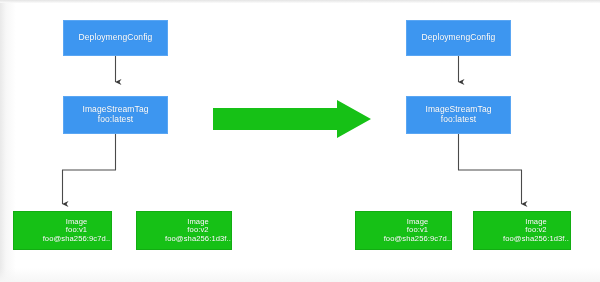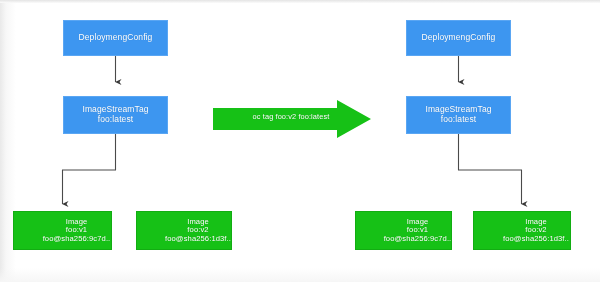--- a/index.html
+++ b/index.html
@@ -130,21 +130,20 @@
 
   <div class="node green" style="left:136px; top:211px; width:96px; height:39px;">
     <span>Image</span>
     <span class="line2">foo:v2</span>
     <span class="line3">foo@sha256:1d3f..</span>
   </div>
 
   <svg class="green-arrow" viewBox="0 0 158 38">
     <path d="M0,8 L124,8 L124,0 L158,19 L124,38 L124,30 L0,30 Z" fill="#16c116"></path>
   </svg>
-  <div class="green-arrow-label">oc tag foo:v2 foo:latest</div>
 
   <div class="node blue" style="left:406px; top:20px; width:105px; height:36px;">
     <span>DeploymengConfig</span>
   </div>
 
   <div class="node blue" style="left:406px; top:96px; width:105px; height:38px;">
     <span>ImageStreamTag</span>
     <span class="line2">foo:latest</span>
   </div>
 

